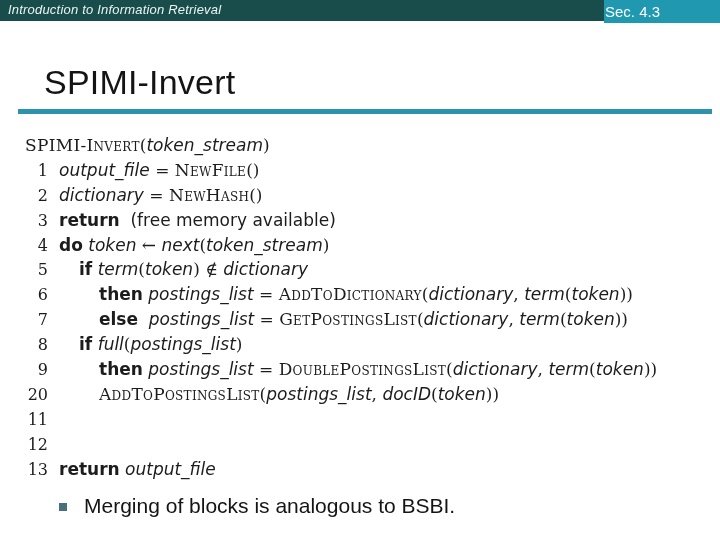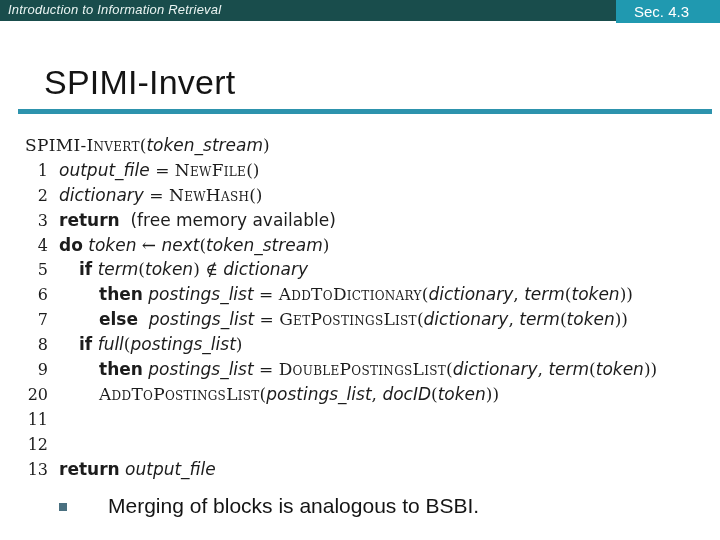--- a/index.html
+++ b/index.html
@@ -16,23 +16,23 @@
   .top-bar {
     position:absolute; left:0; top:0; width:660px; height:21px;
     background:#194d4c;
   }
   .top-bar-text {
     position:absolute; left:8px; top:2px;
     font-size:13px; font-style:italic; color:#eaf4f2;
     letter-spacing:0.2px; white-space:nowrap;
   }
   .section-box {
-    position:absolute; right:0; top:0; width:104px; height:23px;
+    position:absolute; right:0; top:0; width:116px; height:23px;
     background:#2099b0; color:#ffffff;
-    font-size:15px; line-height:23px; padding-left:18px;
+    font-size:15px; line-height:23px; padding-left:1px;
     white-space:nowrap;
   }
 
   
   .slide-title {
     position:absolute; left:44px; top:63px;
     font-size:34px; font-weight:400; color:#141414;
     letter-spacing:0.2px; white-space:nowrap;
   }
   .title-rule {
@@ -56,21 +56,21 @@
   .code-line.hdr .txt { margin-left:3px; }
   .seg-p  { font-family:"DejaVu Serif", serif; }
   .seg-v  { font-family:"DejaVu Sans", sans-serif; font-style:italic; }
   .seg-k  { font-family:"DejaVu Sans", sans-serif; font-weight:bold; }
   .seg-t  { font-family:"DejaVu Sans", sans-serif; }
   .seg-sc { font-family:"DejaVu Serif", serif; font-variant:small-caps; letter-spacing:0.3px; }
 
   
   .bullet-row {
     position:absolute; left:59px; top:494px;
-    display:flex; align-items:center; white-space:nowrap;gap:24px;
+    display:flex; align-items:center; white-space:nowrap;
   }
   .bullet-marker {
     flex:none; width:8px; height:8px; background:#4a7080;
     margin-right:17px; margin-top:2px;
   }
   .bullet-text {
     font-size:21px; color:#141414;
   }
 </style>
 </head>

